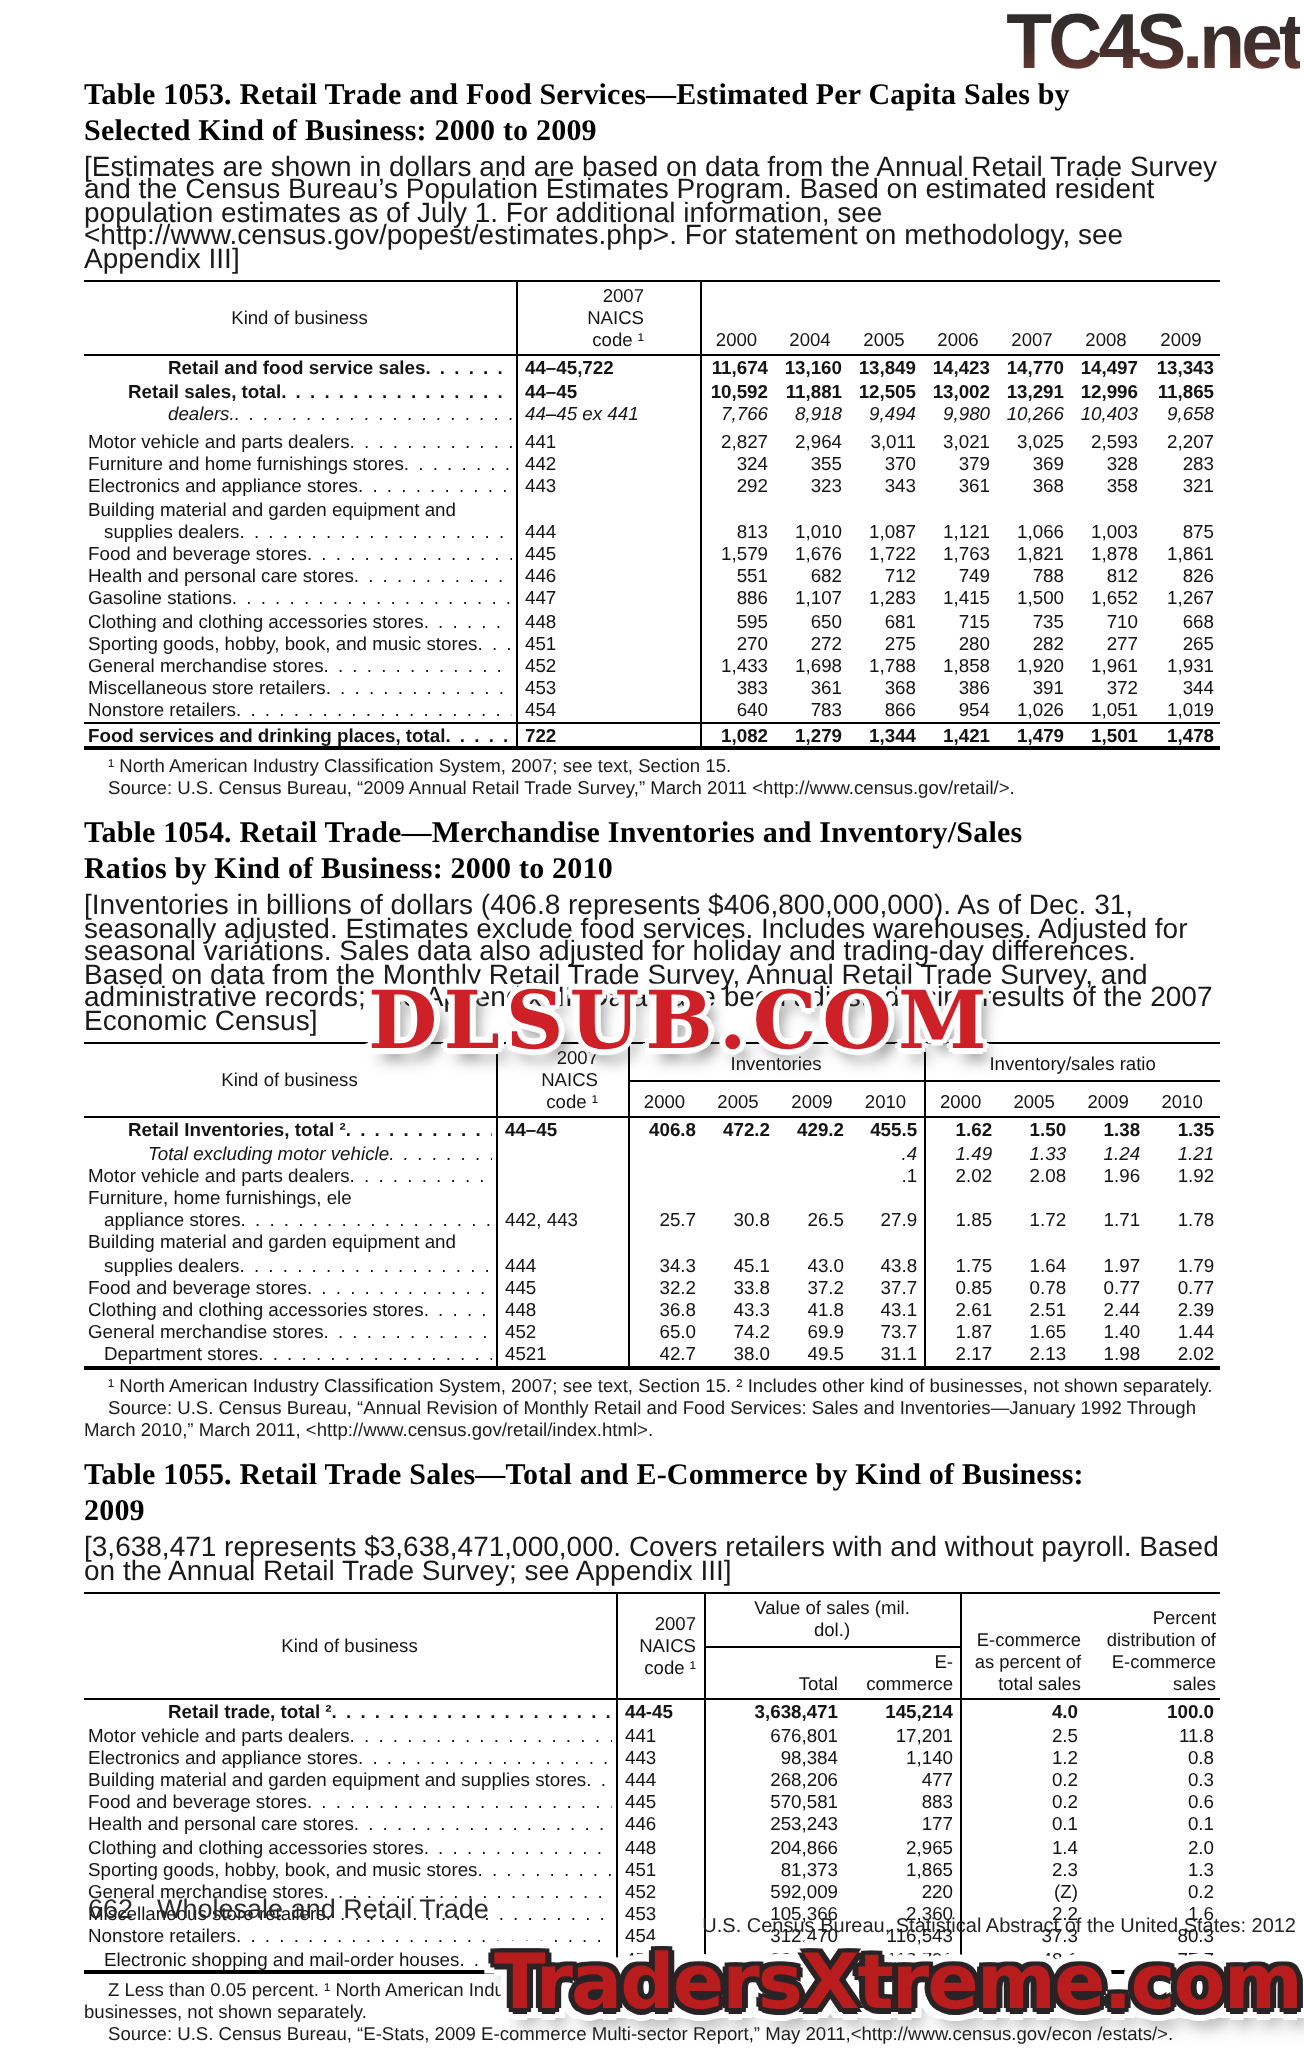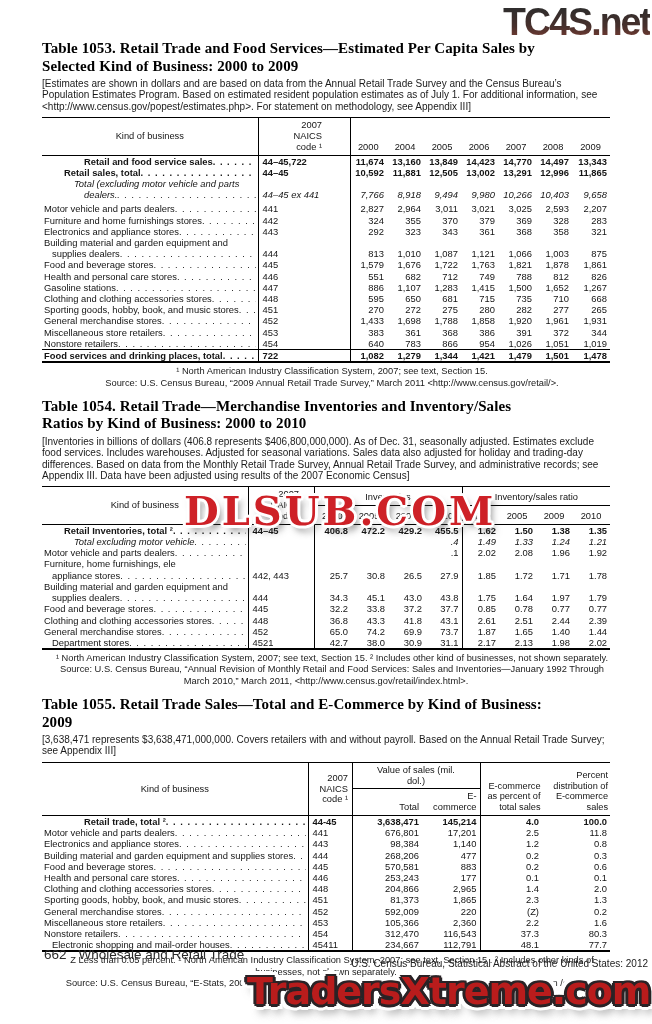--- a/index.html
+++ b/index.html
@@ -9,21 +9,21 @@
     font-family:"Liberation Sans",sans-serif;
     -webkit-font-smoothing:antialiased;
   }
   .content{padding:40px 42px 0 42px;position:relative;z-index:1;}
 
   
   .tbl-title{
     font-family:"Liberation Serif",serif;font-weight:700;color:#000;
     font-size:15px;line-height:17.5px;letter-spacing:.1px;margin:0 0 3px 0;
   }
-  .note{font-size:10px;line-height:11.4px;margin:0 0 5px 0;color:#1a1a1a;}
+  .note{font-size:14px;line-height:11.4px;margin:0 0 5px 0;color:#1a1a1a;}
 
   
   table.dtable{width:568px;border-collapse:collapse;table-layout:fixed;
     border-top:1.5px solid #000;border-bottom:2px solid #000;margin:0 0 3px 0;}
   thead{border-bottom:1.5px solid #000;}
   th{font-weight:400;font-size:9.3px;line-height:10.8px;padding:2px 2px;vertical-align:bottom;color:#141414;}
   th.kind-h{text-align:center;vertical-align:middle;}
   th.naics-h{text-align:right;vertical-align:middle;border-left:1px solid #000;border-right:1px solid #000;}
   th.naics-h .nwrap{width:36px;margin:0 auto;}
   th.yr{text-align:center;padding-right:3px;}
@@ -38,21 +38,21 @@
   .lbl{white-space:nowrap;}
   .dots{flex:1;overflow:hidden;white-space:nowrap;letter-spacing:1px;}
   .dots::after{content:". . . . . . . . . . . . . . . . . . . . . . . . . . . . . . . . . . . . . . . . . . . . . . . . . . . . . . . . . . . . . . . . . . . . . . . .";}
   td.naics{border-left:1px solid #000;border-right:1px solid #000;padding-left:4px;white-space:nowrap;overflow:hidden;}
   td.val{text-align:right;padding-right:3px;white-space:nowrap;}
   tr.bold{font-weight:700;}
   tr.italic{font-style:italic;}
   tr.rule-above td{border-top:1px solid #000;}
   tr.gap-above td{padding-top:3px;}
 
-  .fn{font-size:9.3px;line-height:11.3px;margin:2px 0 0 0;text-indent:12px;color:#1a1a1a;text-align:center;}
+  .fn{font-size:9.3px;line-height:11.3px;margin:2px 0 0 0;text-indent:12px;color:#1a1a1a;}
   .fn.src{margin-top:0;}
   .sect{margin-bottom:9px;}
 
   
   .pf-left{position:absolute;left:44px;top:947px;font-size:13.5px;color:#2b2b2b;z-index:1;}
   .pf-left .pno{margin-right:12px;}
   .pf-right{position:absolute;right:4px;top:958px;font-size:10px;color:#222;z-index:1;}
 
   
   .wm{position:absolute;white-space:nowrap;z-index:6;pointer-events:none;}
@@ -152,35 +152,20 @@
             <td class="val">10,592</td>
             <td class="val">11,881</td>
             <td class="val">12,505</td>
             <td class="val">13,002</td>
             <td class="val">13,291</td>
             <td class="val">12,996</td>
             <td class="val">11,865</td>
           </tr>
           <tr class="italic">
             <td class="kob">
-              <div class="kobflex" style="padding-left: 30px;">
-                <span class="lbl">Total (excluding motor vehicle and parts</span>
-              </div>
-            </td>
-            <td class="naics"></td>
-            <td class="val"></td>
-            <td class="val"></td>
-            <td class="val"></td>
-            <td class="val"></td>
-            <td class="val"></td>
-            <td class="val"></td>
-            <td class="val"></td>
-          </tr>
-          <tr class="italic">
-            <td class="kob">
               <div class="kobflex" style="padding-left: 40px;">
                 <span class="lbl">dealers.</span>
                 <span class="dots"></span>
               </div>
             </td>
             <td class="naics">44–45 ex 441</td>
             <td class="val">7,766</td>
             <td class="val">8,918</td>
             <td class="val">9,494</td>
             <td class="val">9,980</td>
@@ -629,21 +614,21 @@
           <tr class="">
             <td class="kob">
               <div class="kobflex" style="padding-left: 8px;">
                 <span class="lbl">Department stores</span>
                 <span class="dots"></span>
               </div>
             </td>
             <td class="naics">4521</td>
             <td class="val">42.7</td>
             <td class="val">38.0</td>
-            <td class="val">30.9</td>
+            <td class="val">49.5</td>
             <td class="val">31.1</td>
             <td class="val divL">2.17</td>
             <td class="val">2.13</td>
             <td class="val">1.98</td>
             <td class="val">2.02</td>
           </tr>
         </tbody>
     </table>
     <div class="fn">¹ North American Industry Classification System, 2007; see text, Section 15. ² Includes other kind of businesses, not shown separately.</div>
     <div class="fn src">Source: U.S. Census Bureau, “Annual Revision of Monthly Retail and Food Services: Sales and Inventories—January 1992 Through March 2010,” March 2011, &lt;http://www.census.gov/retail/index.html&gt;.</div>

